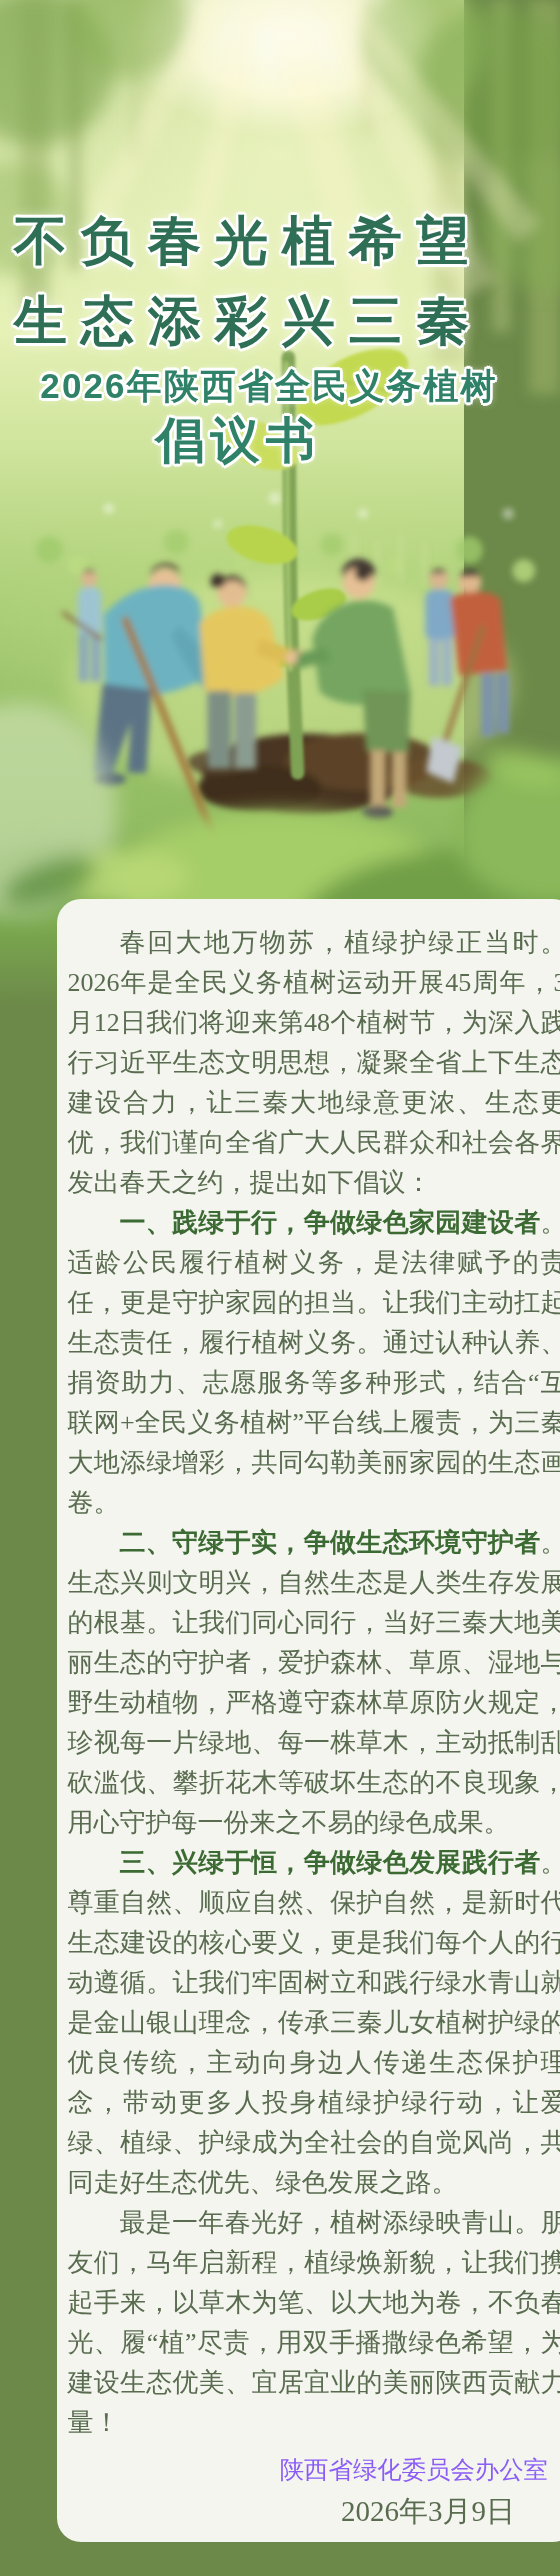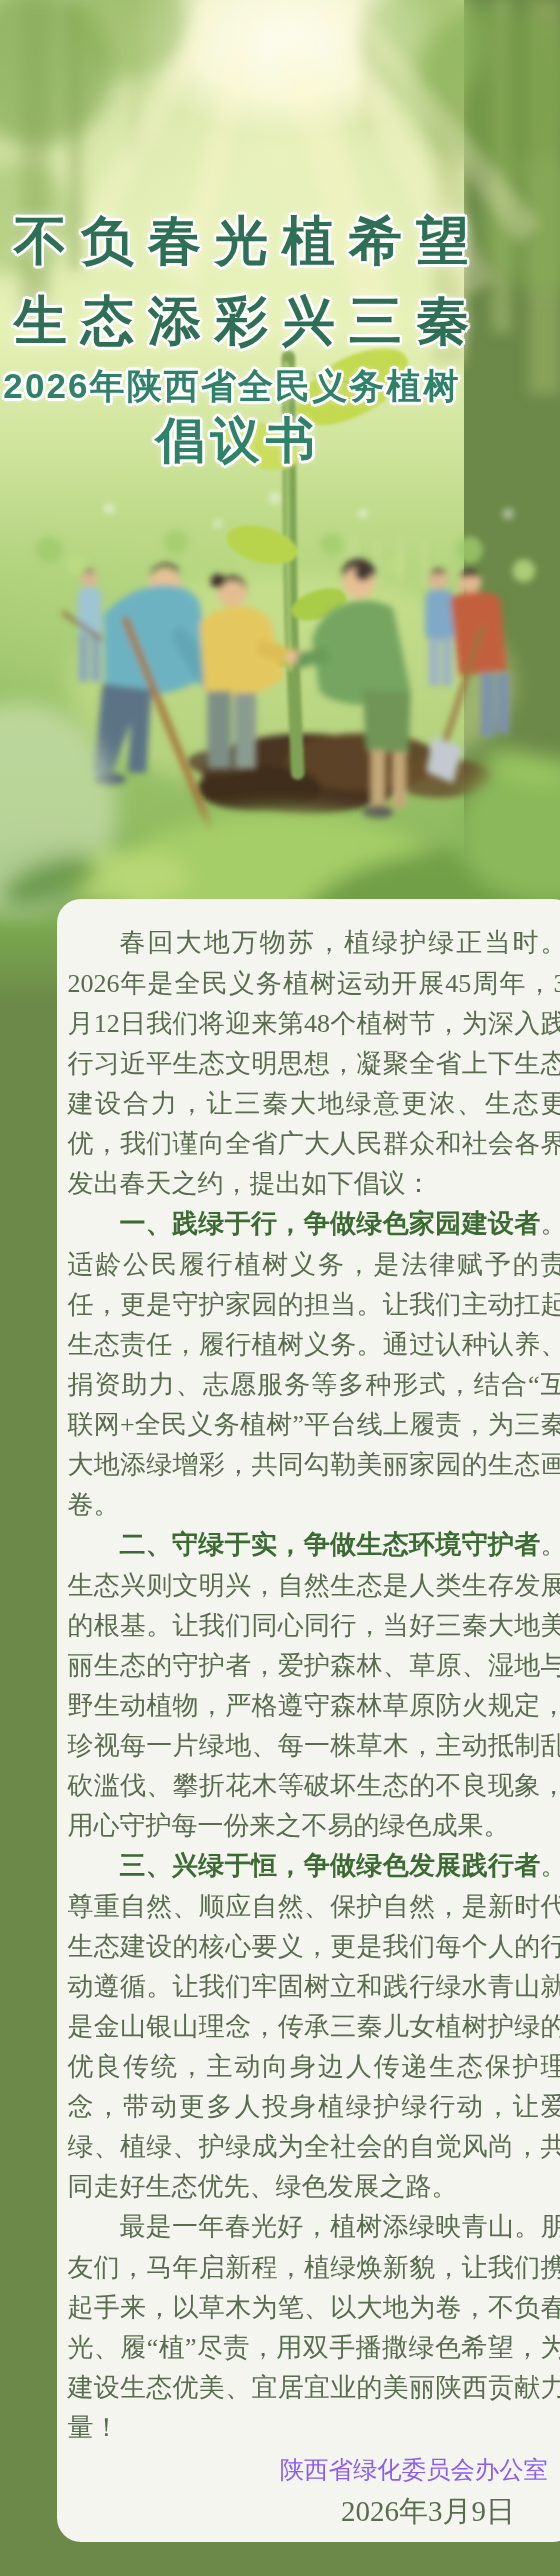--- a/index.html
+++ b/index.html
@@ -38,20 +38,21 @@
   }
   .t1 { top: 212px; }
   .t2 { top: 292px; }
   .hero-sub {
     font-family: "Liberation Sans", "DejaVu Sans", sans-serif;
     font-weight: 900; color: #2f8168;
     text-shadow:
       -2.1px -2.1px 0 #fff, 2.1px -2.1px 0 #fff, -2.1px 2.1px 0 #fff, 2.1px 2.1px 0 #fff,
       0 -2.6px 0 #fff, 0 2.6px 0 #fff, -2.6px 0 0 #fff, 2.6px 0 0 #fff,
       0 0 8.3px rgba(255,255,255,.9);
+    padding-left: 37px;
   }
   .s1 { top: 363px; font-size: 35px; letter-spacing: 2.1px; }
   .s2 { top: 408px; font-size: 49px; letter-spacing: 6.2px; padding-left: 6.2px; }
 
   
   .card {
     position: absolute; top: 899px; left: 21px;
     width: 520px; height: 1643px;
     background: #f3f5ee;
     border-radius: 24px;
@@ -61,21 +62,21 @@
     margin-left: 36px;
   }
   .body-text p {
     margin: 0; text-indent: 2em;
     font-family: "Liberation Serif", "DejaVu Serif", serif;
     font-size: 26px; line-height: 40px;
     color: #5a6c50;
     text-align: justify;
   }
   .body-text b {
-    font-family: Liberation Mono, monospace;
+    font-family: Liberation Serif, serif;
     font-weight: 900; color: #3c6a33;
   }
   .sig-line {
     position: absolute; right: 29px; bottom: 54px;
     font-size: 24.4px; line-height: 36px; color: #8b5cf6;
   }
   .date-line {
     position: absolute; right: 62px; bottom: 13.5px;
     font-size: 29px; line-height: 36px; color: #5a6c50;
   }

